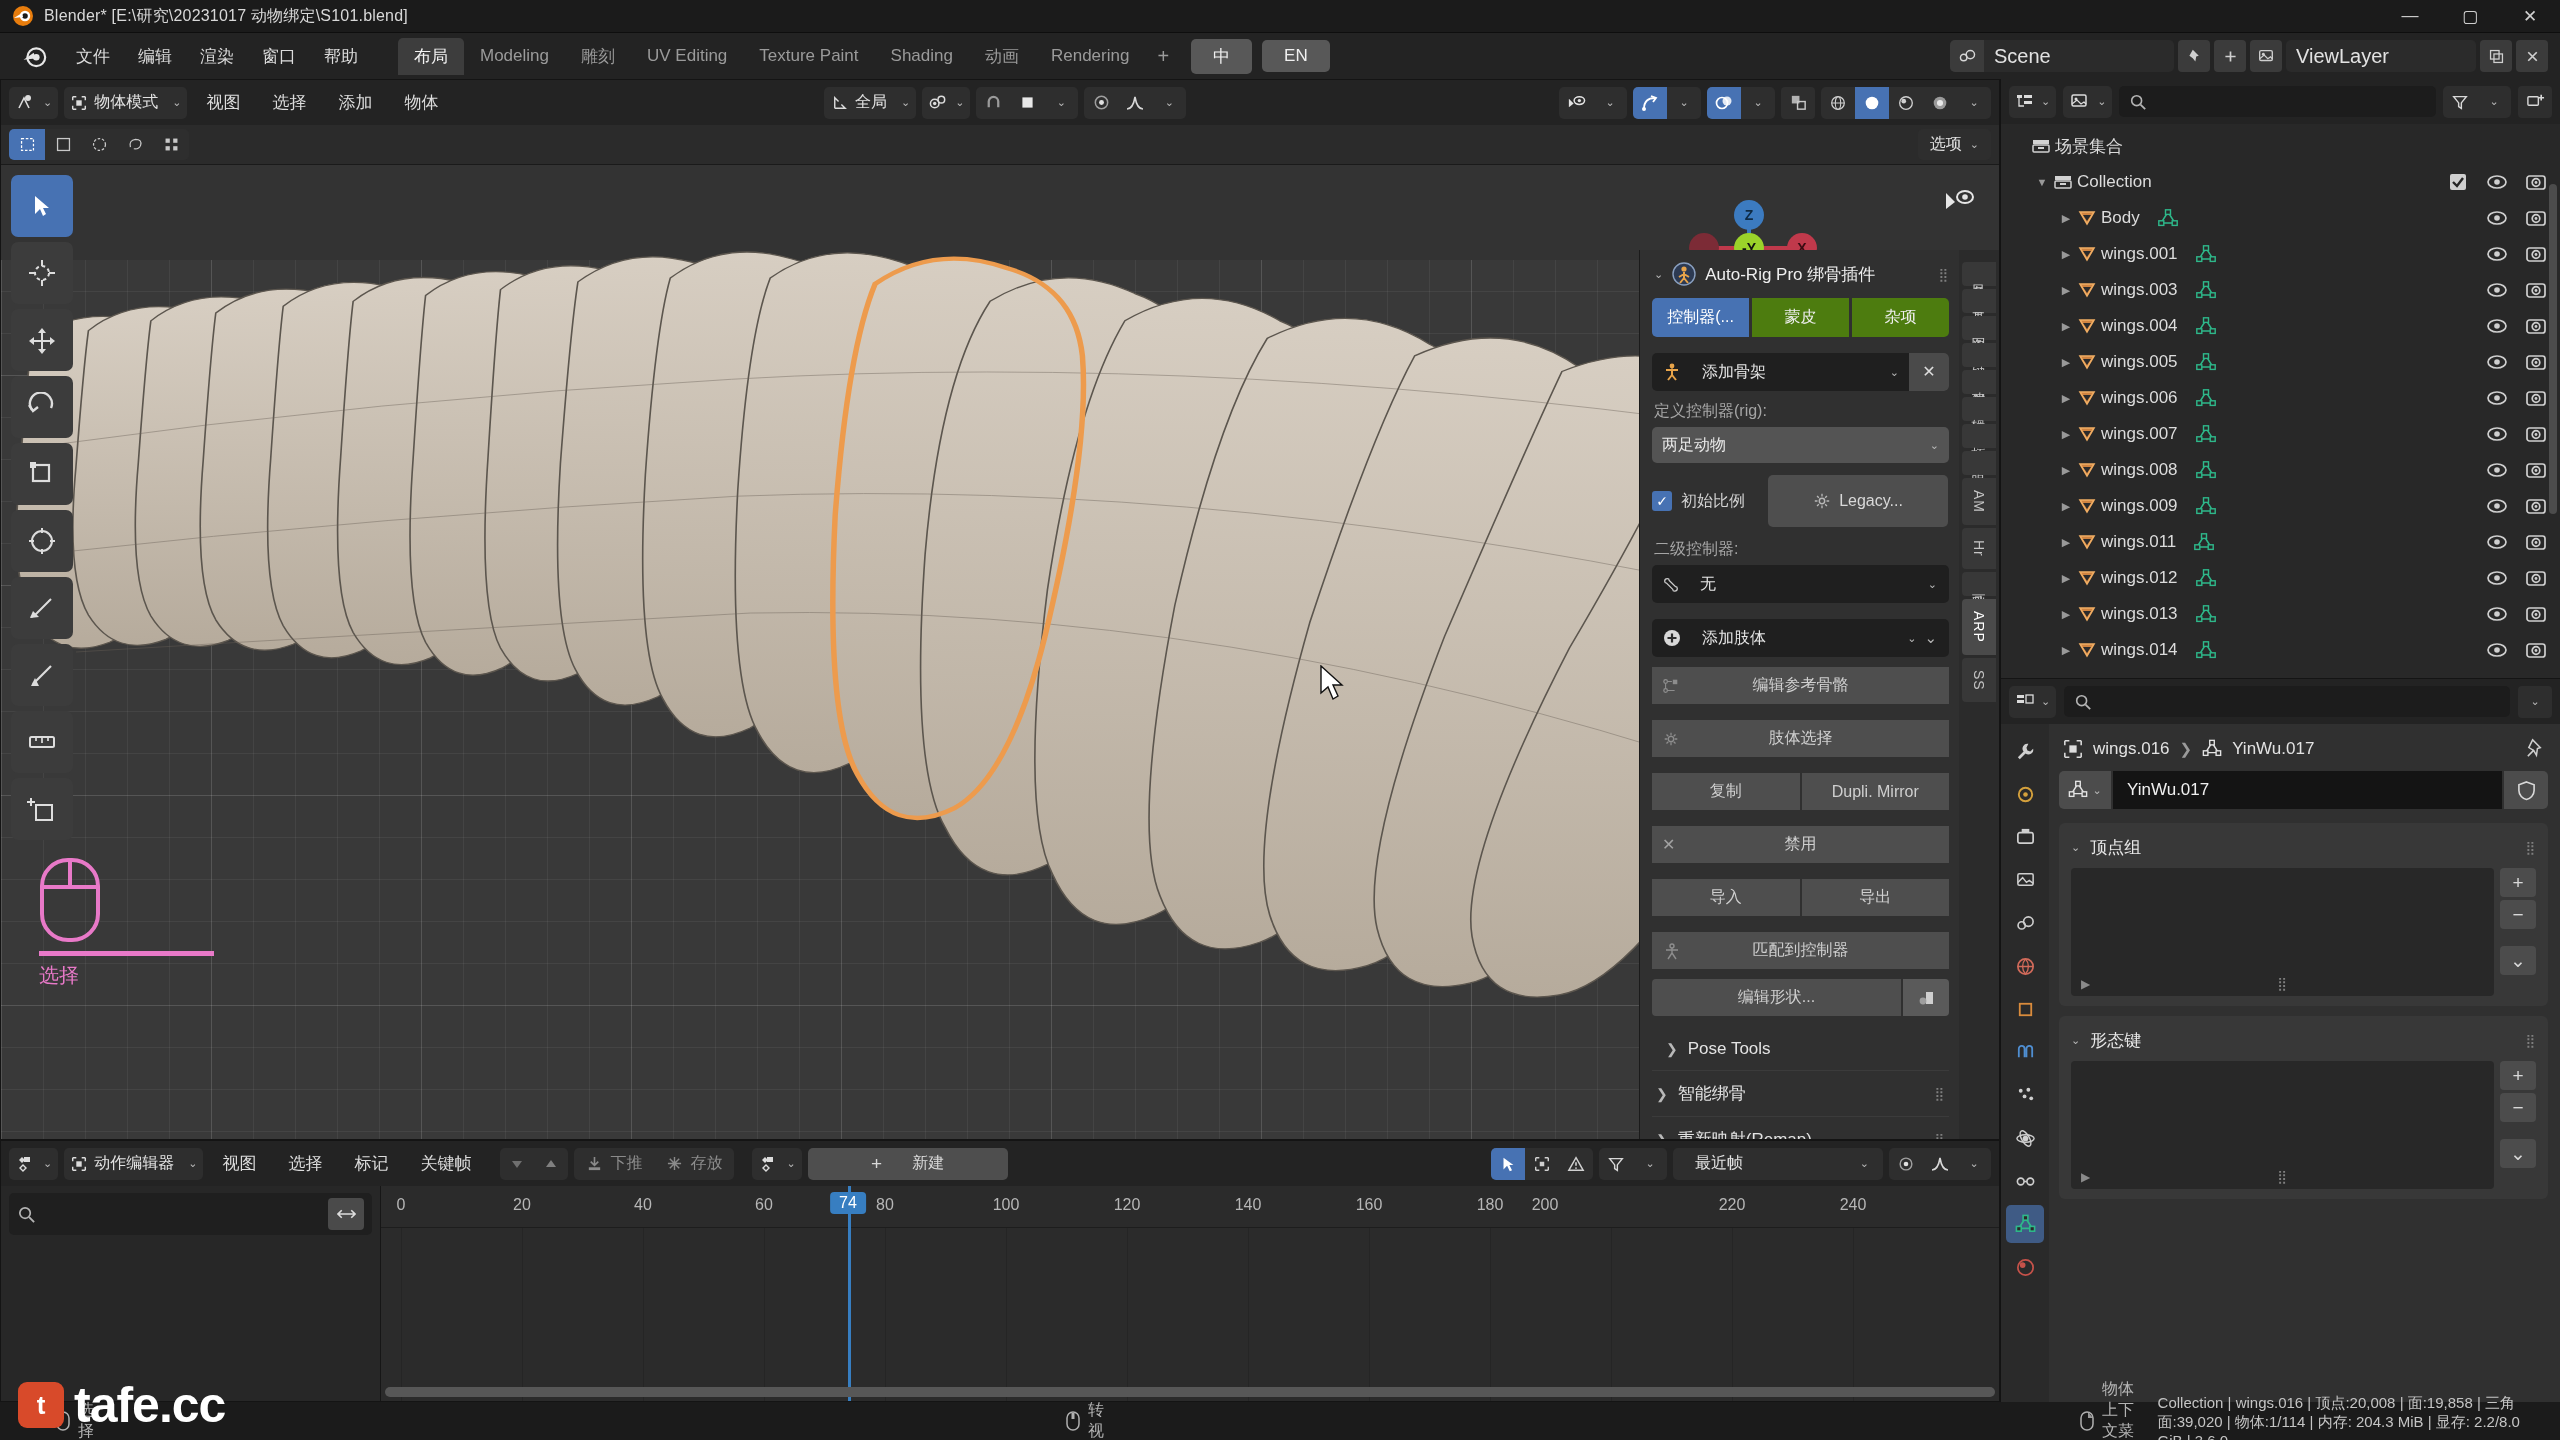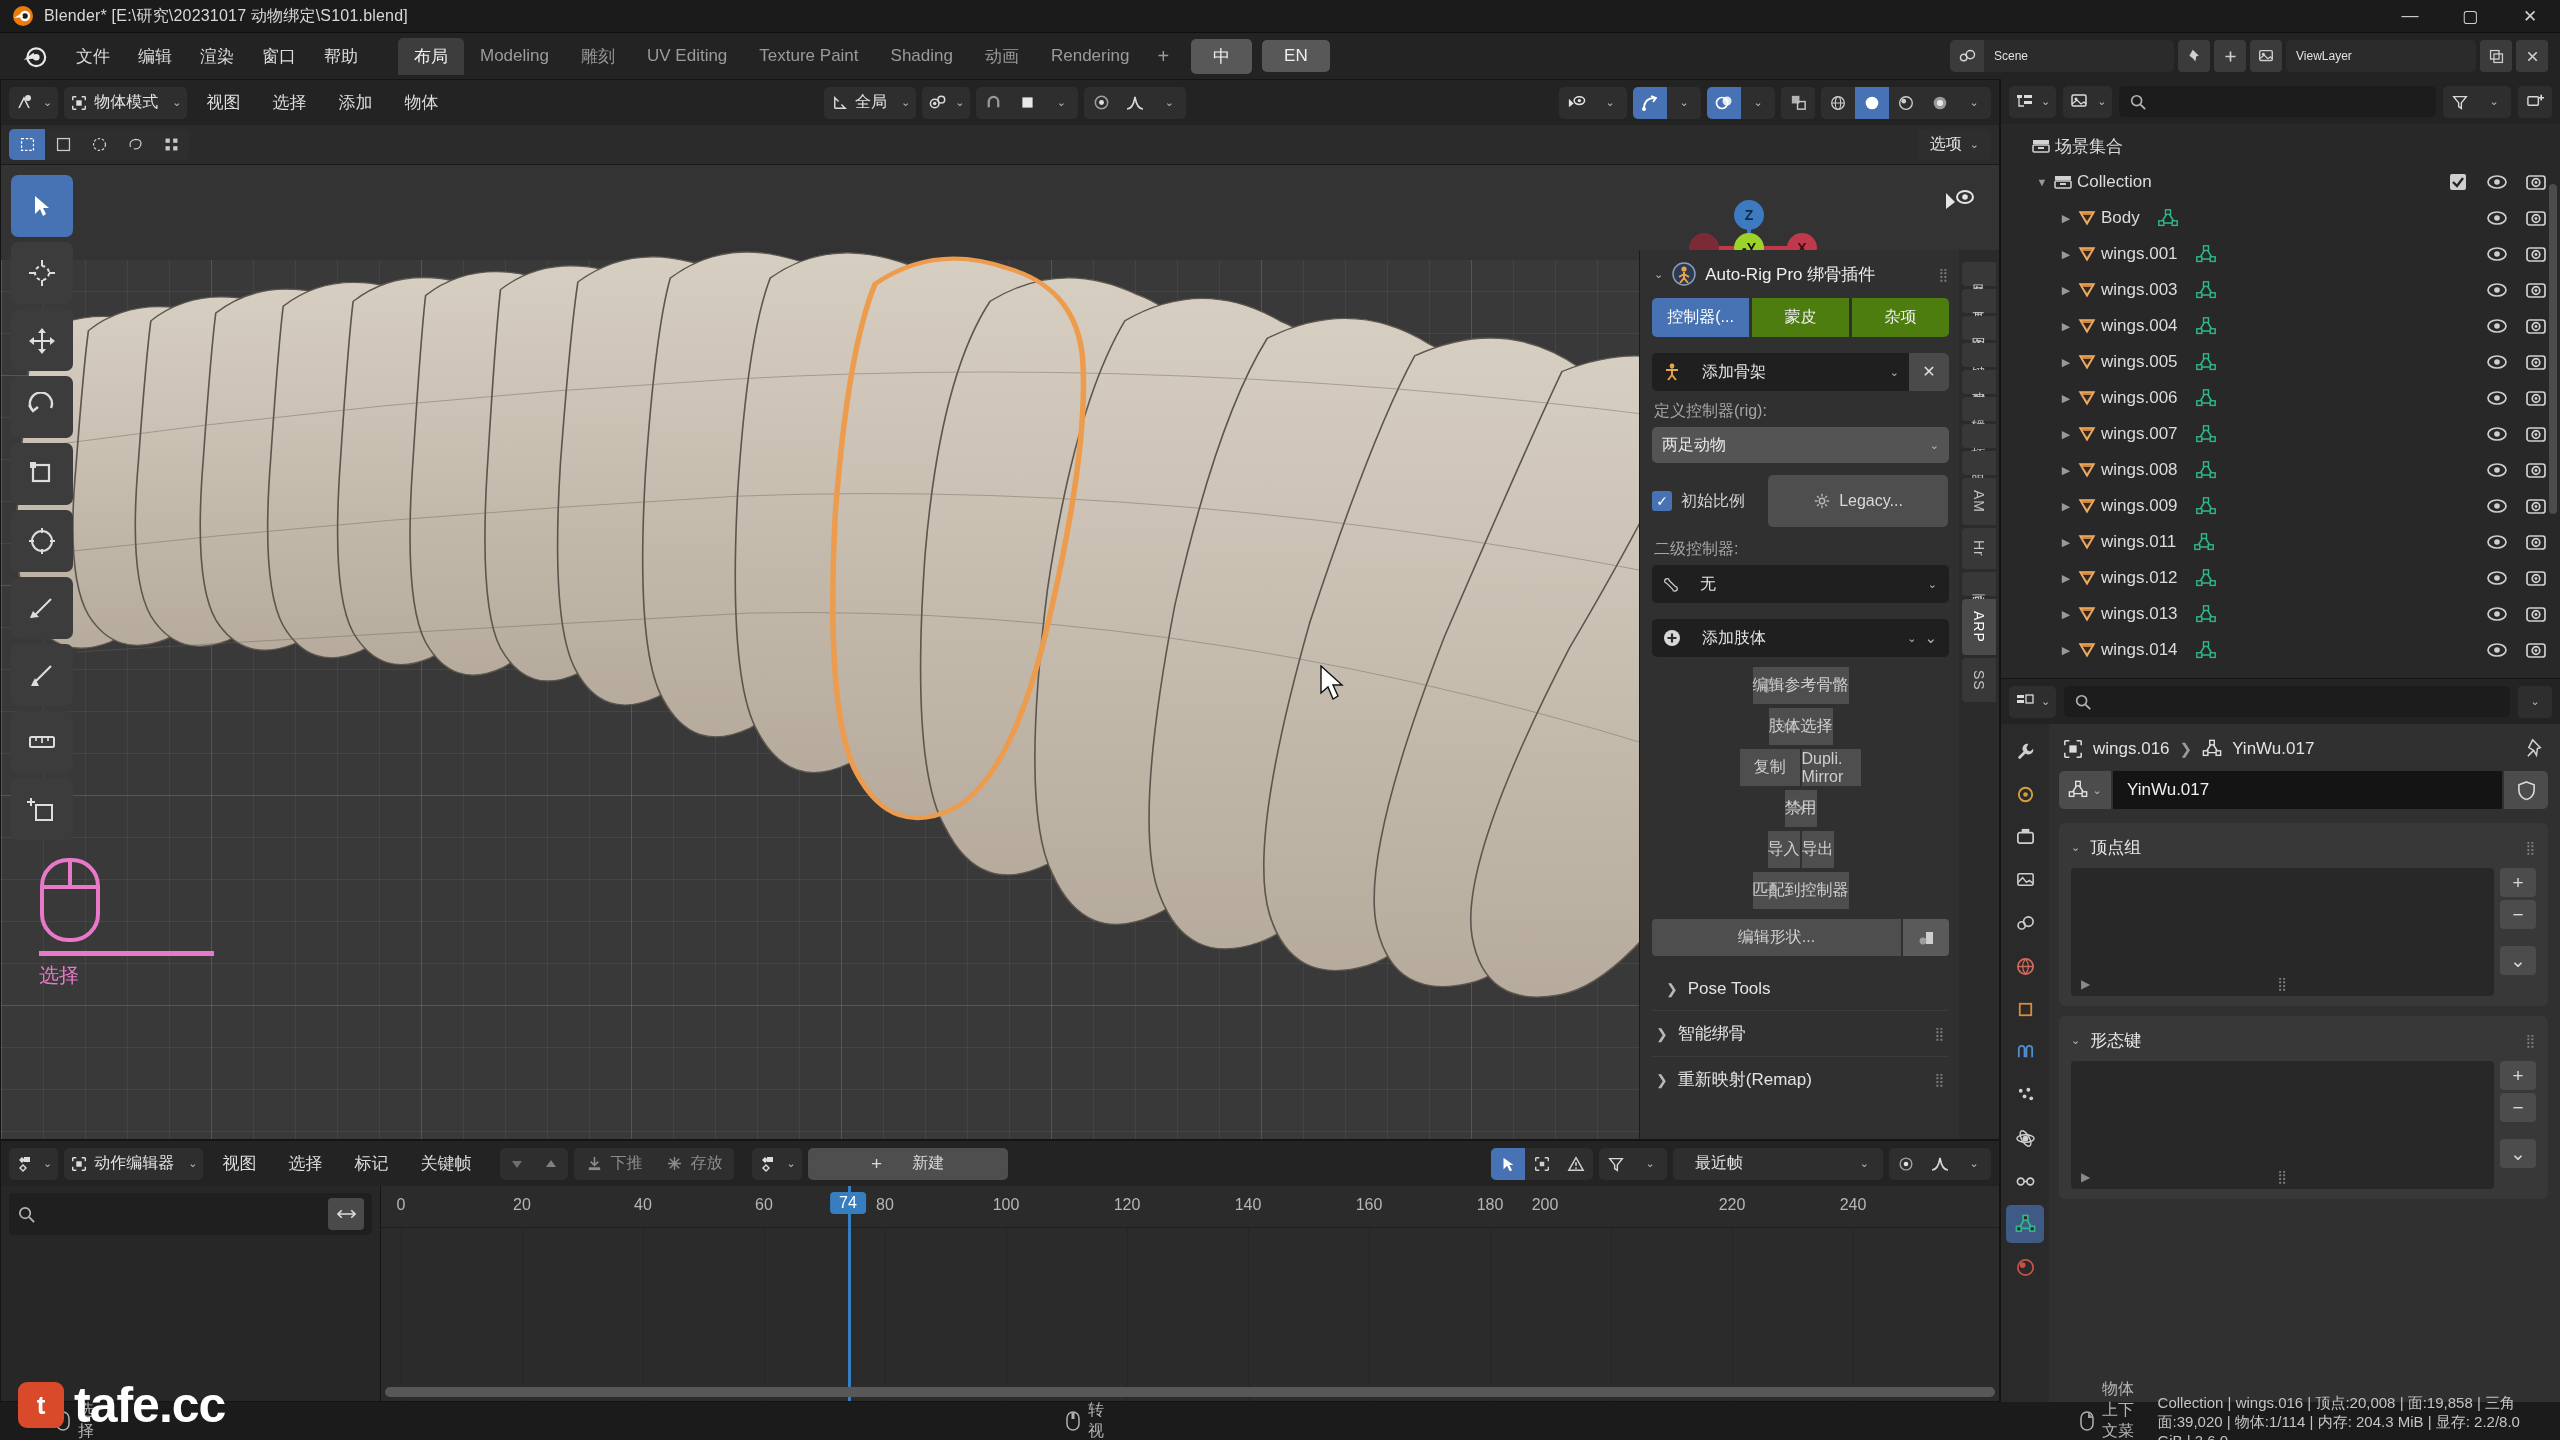--- a/index.html
+++ b/index.html
@@ -24,21 +24,21 @@
   .wsp-sep{width:26px}
   .wsp{ padding:7px 16px; font-size:17px; color:#9a9a9a; border-radius:5px 5px 0 0;}
   .wsp.active{ background:#3d3d3d; color:#f2f2f2;}
   .wsp-plus{ padding:6px 12px;font-size:20px;color:#9a9a9a;}
   .lang-btn{ background:#585858; border-radius:5px; padding:6px 22px; font-size:17px;
     color:#f0f0f0; margin-left:10px;}
   .topbar-right{ margin-left:auto; display:flex;align-items:center; gap:4px; padding-right:6px;}
   .scene-field{ display:flex;align-items:center; background:#2b2b2b; border-radius:5px; height:32px;}
   .scene-icon{ width:34px;height:32px;display:flex;align-items:center;justify-content:center;
     background:#3b3b3b;border-radius:5px 0 0 5px;}
-  .scene-name{ font-size:12px; padding:0 14px 0 10px; color:#e2e2e2; min-width:190px;}
+  .scene-name{ font-size:20px; padding:0 14px 0 10px; color:#e2e2e2; min-width:190px;}
   .sq-btn{ width:32px;height:32px;background:#3b3b3b;border-radius:4px;display:flex;
     align-items:center;justify-content:center;}
 
   
   .main{ flex:1; display:flex; min-height:0; }
   .leftcol{ flex:1; display:flex; flex-direction:column; min-width:0;}
   .rightcol{ width:560px; display:flex; flex-direction:column; background:#1d1d1d;
     border-left:1px solid #131313;}
 
   
@@ -127,21 +127,21 @@
   .row-dark .tx{font-size:16px;color:#e4e4e4;padding-left:10px;flex:1}
   .lbl-dim{ font-size:16px;color:#a5a5a5; margin:6px 0 5px 2px;}
   .drop-gray{ display:flex;align-items:center;background:#545454;border-radius:5px;
     height:36px;padding:0 10px;margin-bottom:12px;font-size:16px;color:#e8e8e8;}
   .drop-gray .chev{margin-left:auto}
   .cb-row{display:flex;align-items:center;gap:9px;margin-bottom:12px;}
   .cb{width:20px;height:20px;border-radius:3px;background:#4772b3;display:flex;
     align-items:center;justify-content:center;font-size:14px;color:#fff;}
   .btn-gray{ background:#4e4e4e;border-radius:5px;height:52px;display:flex;align-items:center;
     justify-content:center;font-size:16px;color:#d9d9d9;flex:1;}
-  .stack{ display:flex;flex-direction:column;gap:4px;margin-bottom:10px;align-items:center;}
+  .stack{ display:flex;flex-direction:column;gap:16px;margin-bottom:10px;}
   .stack .srow{display:flex;gap:2px;}
   .srow .cell{flex:1;background:#4e4e4e;height:37px;display:flex;align-items:center;
     justify-content:center;font-size:16px;color:#cfcfcf;position:relative;}
   .srow .cell .li{position:absolute;left:10px;opacity:.65}
   .accordion{ display:flex;align-items:center;gap:10px;padding:11px 4px;font-size:17px;
     color:#e3e3e3;border-top:1px solid #3b3b3b;}
   .dots{margin-left:auto;color:#7e7e7e;font-size:13px;letter-spacing:1px;}
 
   
   .dope{ height:262px; flex:0 0 262px; display:flex; flex-direction:column;

